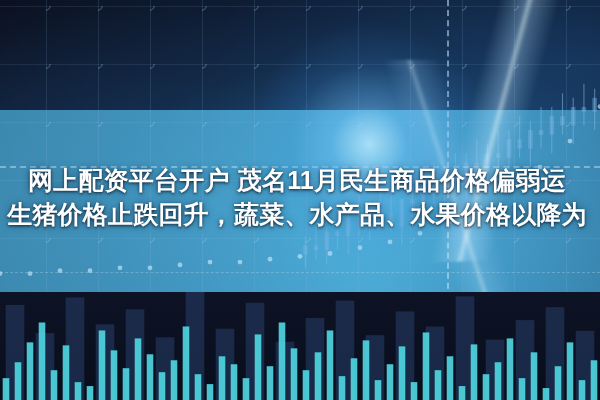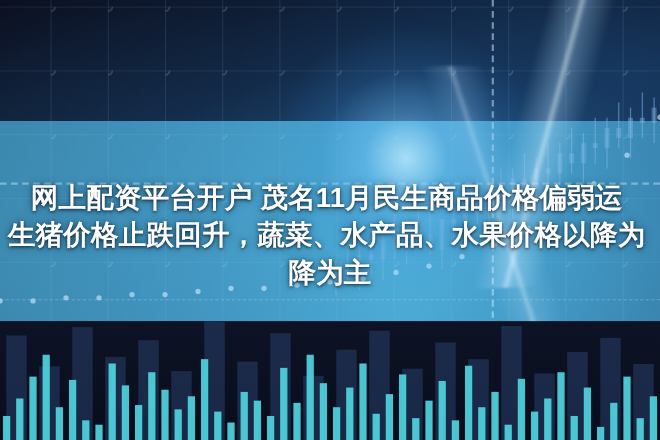--- a/index.html
+++ b/index.html
@@ -305,16 +305,15 @@
       <rect x="542.70" y="96.08" width="6.60" height="11.92" fill="#4fd4e0" opacity="0.92"></rect>
       <rect x="554.70" y="74.22" width="6.60" height="33.78" fill="#4fd4e0" opacity="0.92"></rect>
       <rect x="566.70" y="50.37" width="6.60" height="57.63" fill="#4fd4e0" opacity="0.92"></rect>
       <rect x="578.70" y="88.13" width="6.60" height="19.87" fill="#4fd4e0" opacity="0.92"></rect>
       <rect x="590.70" y="68.26" width="6.60" height="39.74" fill="#4fd4e0" opacity="0.92"></rect>
     </svg>
 
   <div id="headline">
     <span class="hl-line l1">网上配资平台开户 茂名11月民生商品价格偏弱运</span>
     <span class="hl-line l2">生猪价格止跌回升，蔬菜、水产品、水果价格以降为</span>
-    <span class="hl-line l3">降为主</span>
   </div>
 
 </div>
 
 </body></html>

